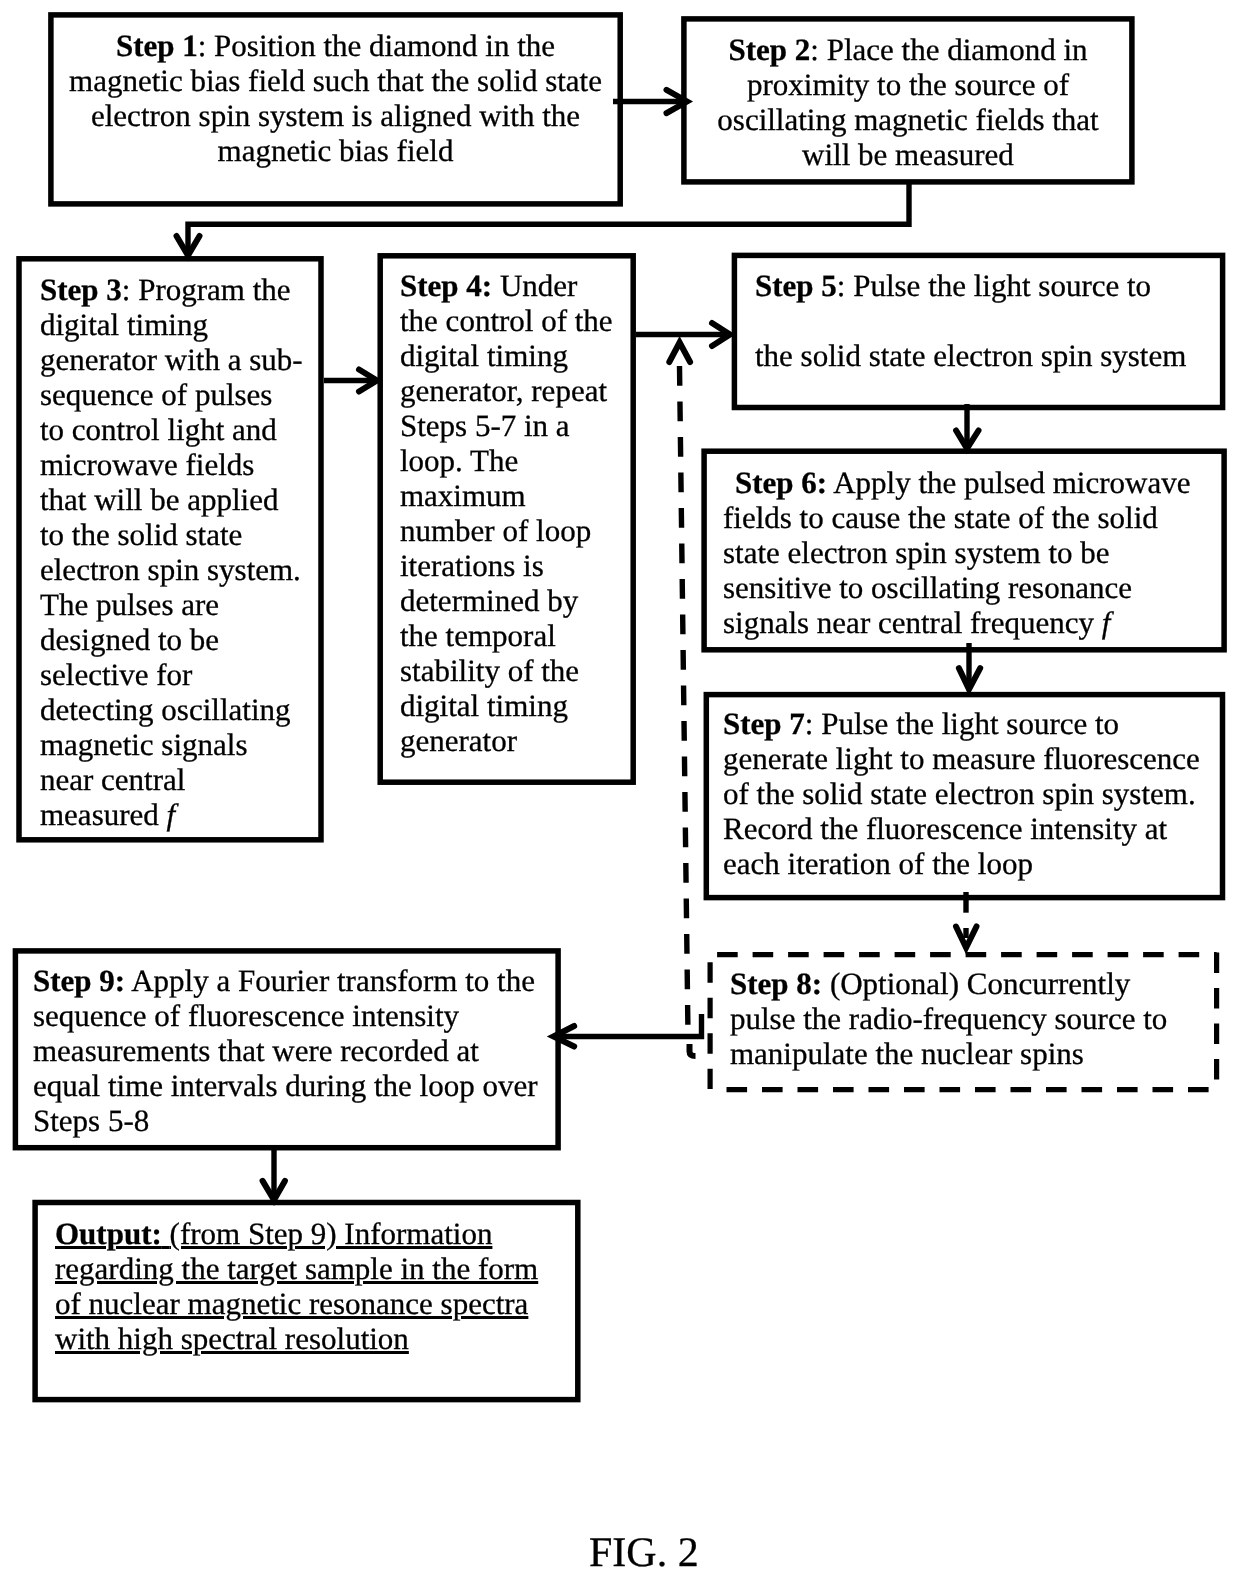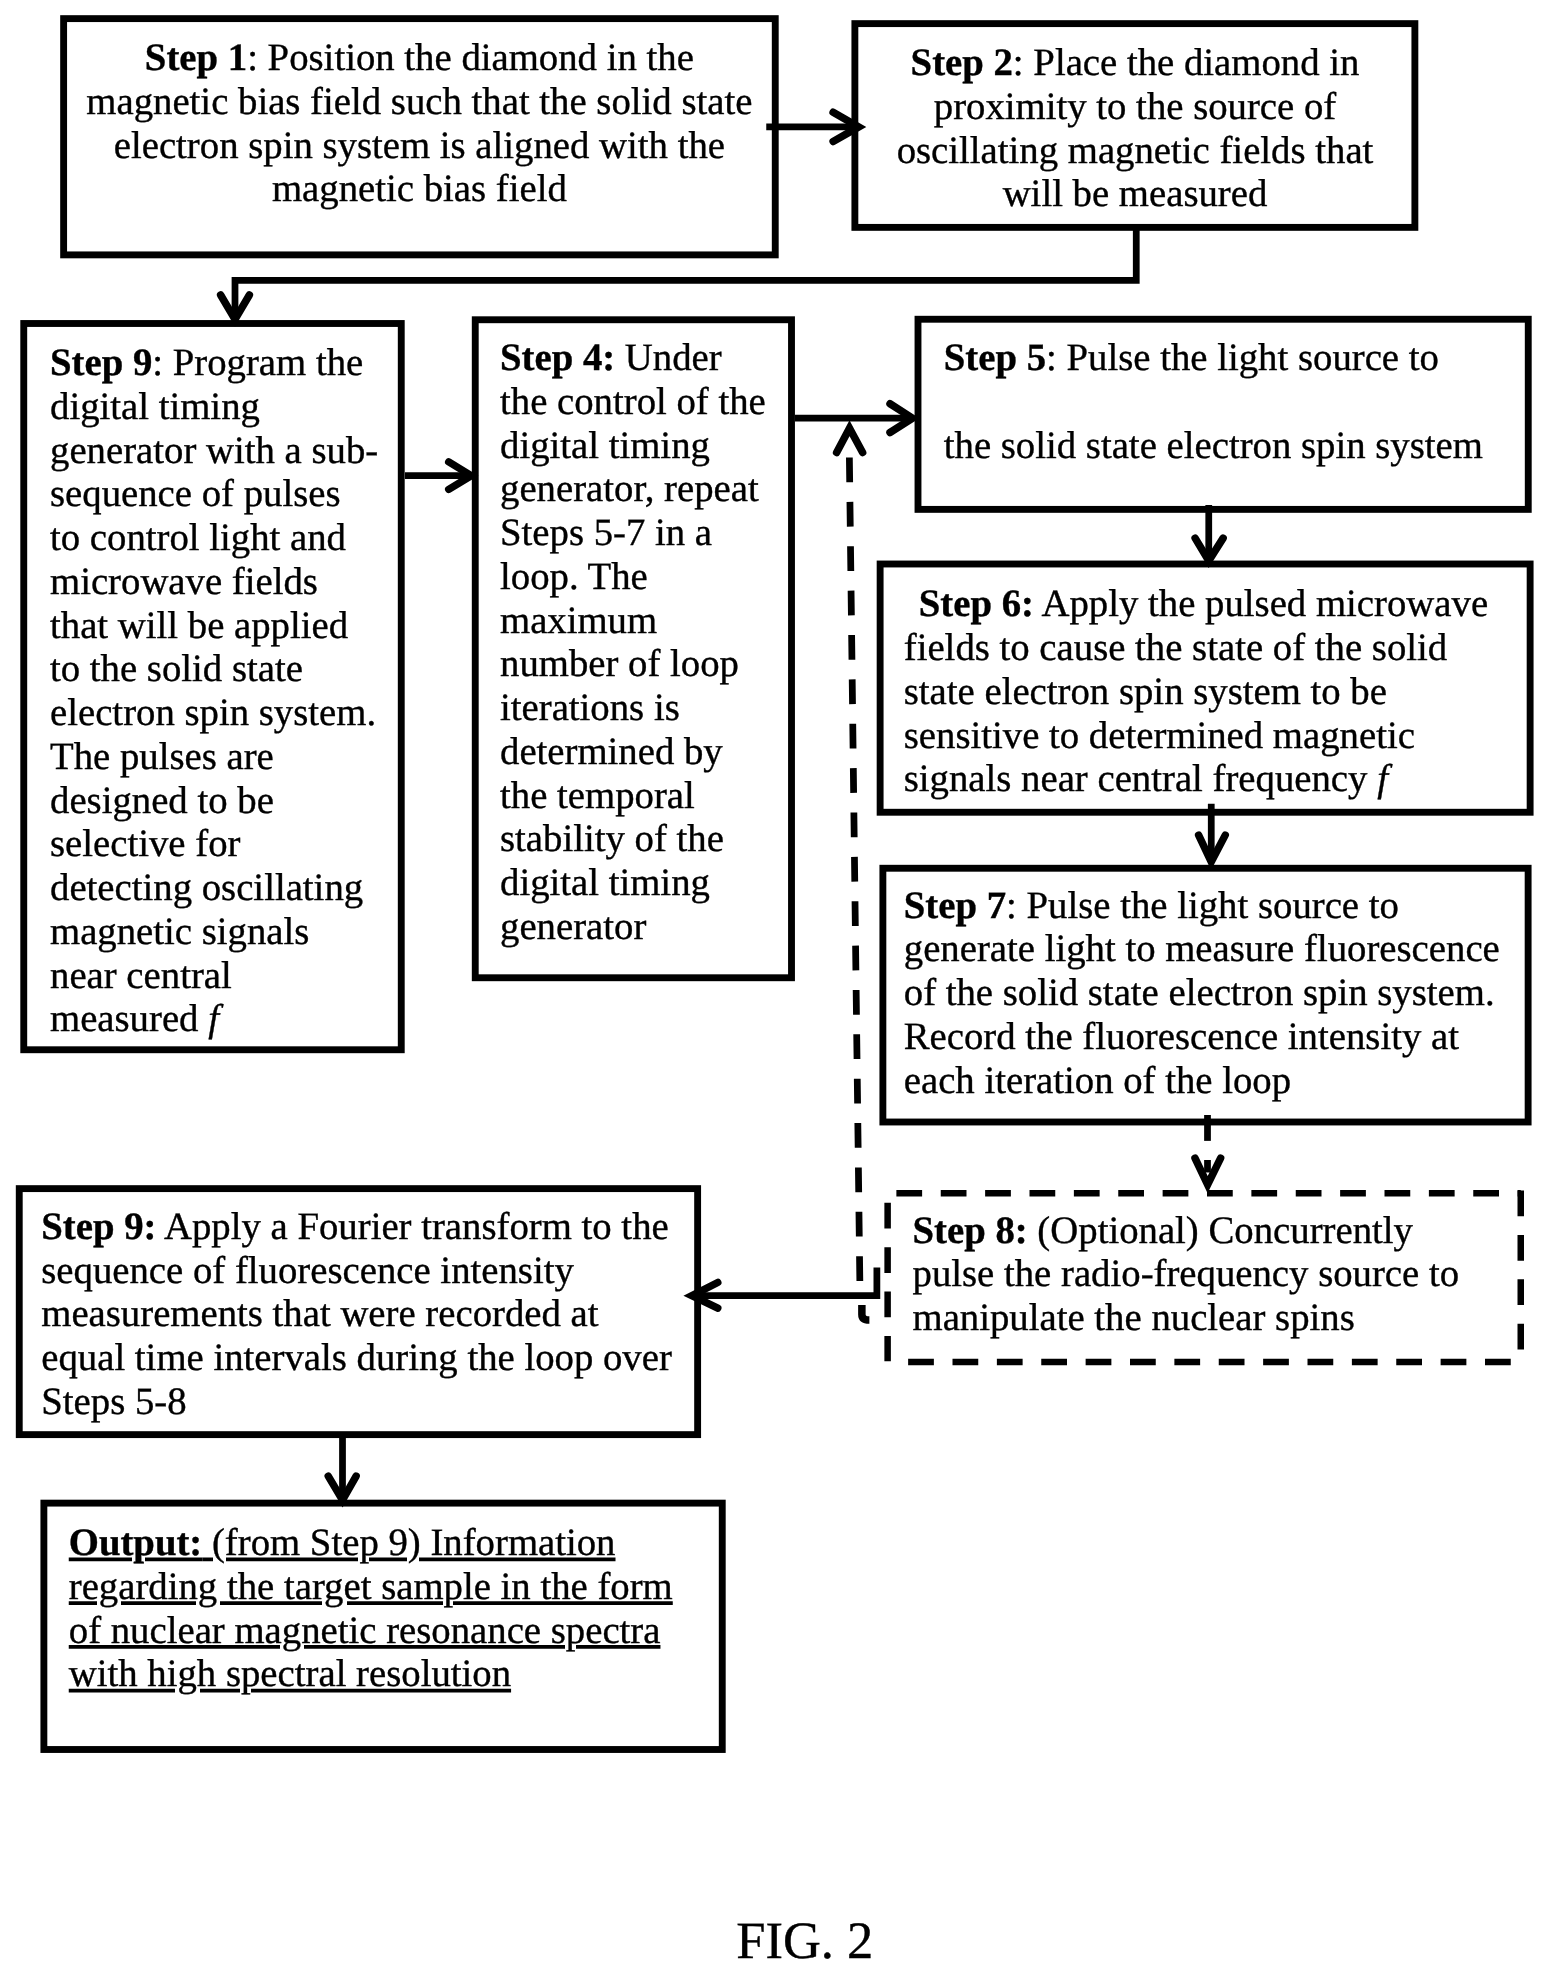--- a/index.html
+++ b/index.html
@@ -80,21 +80,21 @@
   </div>
 
   <div class="txt ctr" id="t2">
     <span class="lbl">Step 2</span><span>: </span><span>Place the diamond in</span><br>
     <span>proximity to the source of</span><br>
     <span>oscillating magnetic fields that</span><br>
     <span>will be measured</span>
   </div>
 
   <div class="txt" id="t3">
-    <span class="lbl">Step 9</span><span>: </span><span>Program the</span><br>
+    <span class="lbl">Step 3</span><span>: </span><span>Program the</span><br>
     <span>digital timing</span><br>
     <span>generator with a sub-</span><br>
     <span>sequence of pulses</span><br>
     <span>to control light and</span><br>
     <span>microwave fields</span><br>
     <span>that will be applied</span><br>
     <span>to the solid state</span><br>
     <span>electron spin system.</span><br>
     <span>The pulses are</span><br>
     <span>designed to be</span><br>
@@ -125,21 +125,21 @@
   <div class="txt" id="t5">
     <span class="lbl">Step 5</span><span>: </span><span>Pulse the light source to</span><br>
     <br>
     <span>the solid state electron spin system</span>
   </div>
 
   <div class="txt" id="t6">
     <span class="ind6">Step 6:</span><span> </span><span>Apply the pulsed microwave</span><br>
     <span>fields to cause the state of the solid</span><br>
     <span>state electron spin system to be</span><br>
-    <span>sensitive to determined magnetic</span><br>
+    <span>sensitive to oscillating resonance</span><br>
     <span>signals near central frequency</span> <span class="ital">f</span>
   </div>
 
   <div class="txt" id="t7">
     <span class="lbl">Step 7</span><span>: </span><span>Pulse the light source to</span><br>
     <span>generate light to measure fluorescence</span><br>
     <span>of the solid  state electron spin system.</span><br>
     <span>Record the fluorescence intensity at</span><br>
     <span>each iteration of the loop</span>
   </div>

